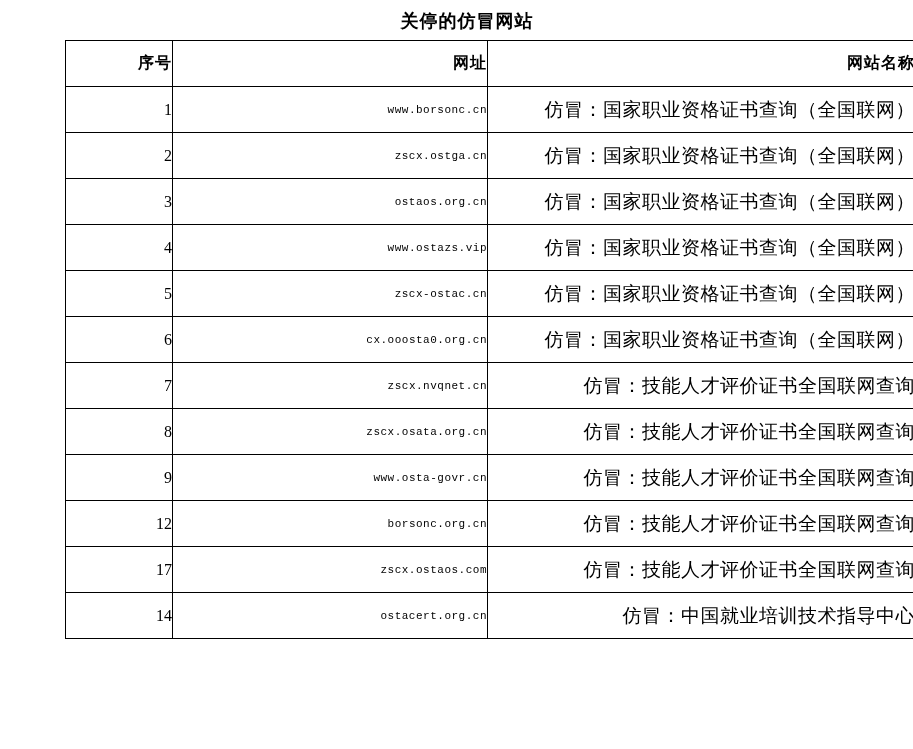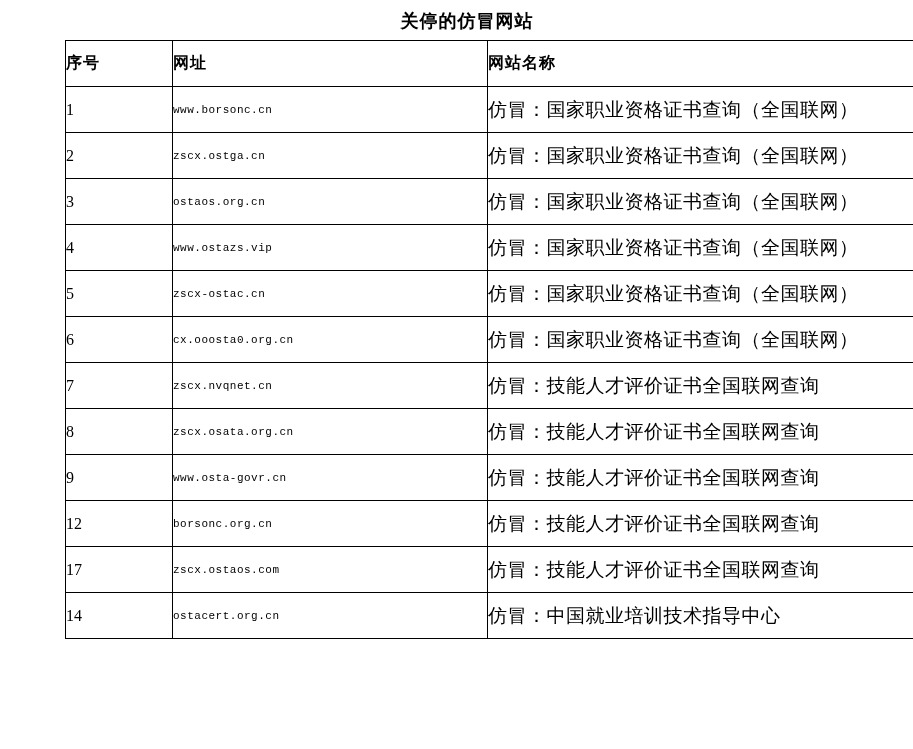--- a/index.html
+++ b/index.html
@@ -38,21 +38,21 @@
     width: 850px;
     border-collapse: collapse;
     table-layout: fixed;
     background: #ffffff;
   }
   table.fake-sites th,
   table.fake-sites td {
     border: 1px solid #000000;
     height: 45px;
     padding: 0;
-    text-align: left;
+    text-align: right;
     vertical-align: middle;
     overflow: hidden;
     white-space: nowrap;
   }
   table.fake-sites th {
     font-family: "DejaVu Sans", sans-serif;
     font-weight: bold;
     font-size: 16px;
     letter-spacing: 1px;
   }

